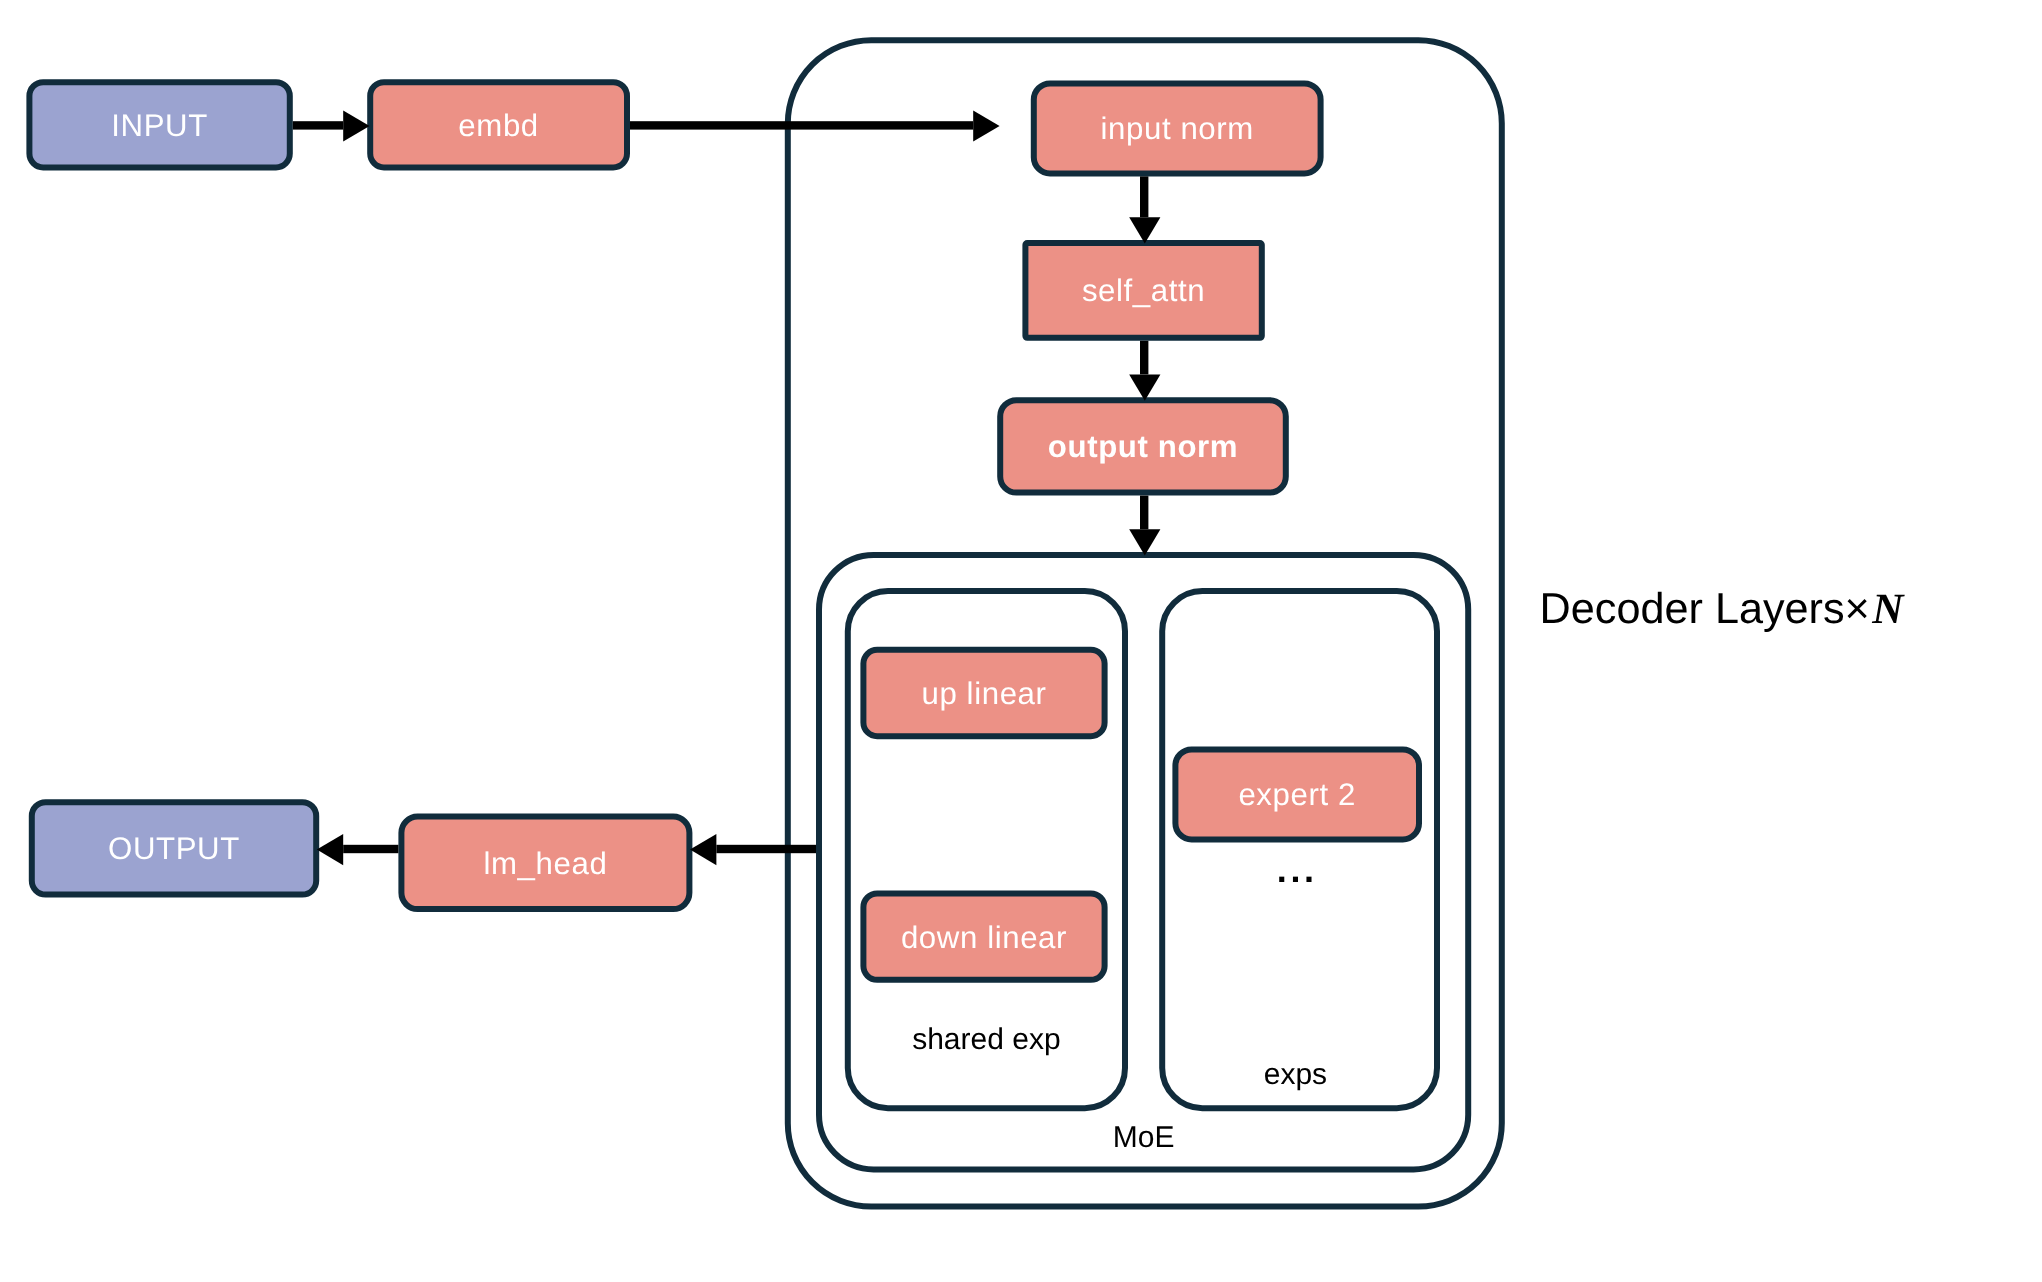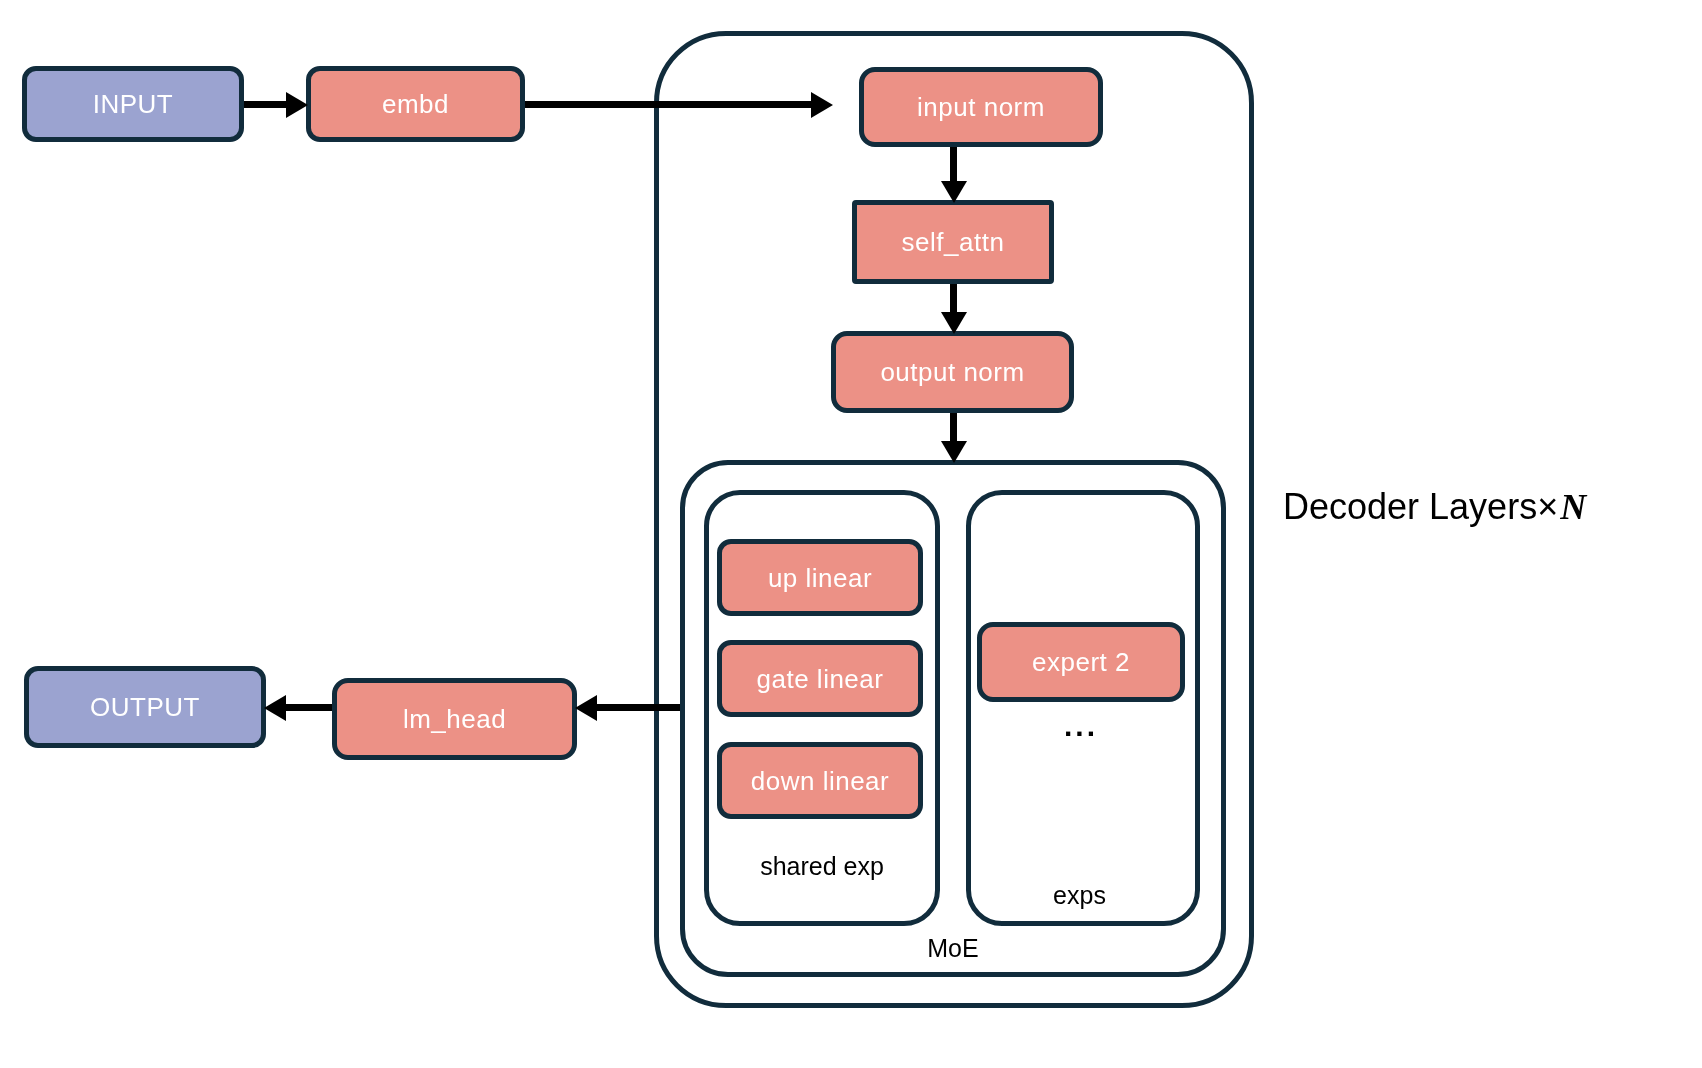--- a/index.html
+++ b/index.html
@@ -72,25 +72,24 @@
   <div class="container" style="left:966px;top:490px;width:234px;height:436px;border-radius:36px;"></div>
 
   <div class="node purple" style="left:22px;top:66px;width:222px;height:76px;border-radius:14px;">INPUT</div>
 
   <div class="node salmon" style="left:306px;top:66px;width:219px;height:76px;border-radius:14px;">embd</div>
 
   <div class="node salmon" style="left:831px;top:67px;width:244px;height:80px;border-radius:16px;margin-left:28px;">input norm</div>
 
   <div class="node salmon" style="left:852px;top:200px;width:202px;height:84px;border-radius:4px;">self_attn</div>
 
-  <div class="node salmon" style="left:831px;top:331px;width:243px;height:82px;border-radius:16px;">output norm</div>
+  <div class="node salmon" style="left:831px;top:331px;width:243px;height:82px;border-radius:16px;font-weight:bold;">output norm</div>
 
   <div class="node salmon" style="left:717px;top:539px;width:206px;height:77px;border-radius:14px;">up linear</div>
 
-  <div class="node salmon" style="left:717px;top:640px;width:206px;height:77px;border-radius:14px;">gate linear</div>
 
   <div class="node salmon" style="left:717px;top:742px;width:206px;height:77px;border-radius:14px;">down linear</div>
 
 
   <div class="node salmon" style="left:977px;top:622px;width:208px;height:80px;border-radius:16px;">expert 2</div>
 
   <div class="lbl dots" style="left:977px;top:706px;width:208px;height:40px;">...</div>
 
 
   <div class="lbl" style="left:704px;top:850px;width:236px;height:32px;">shared exp</div>

